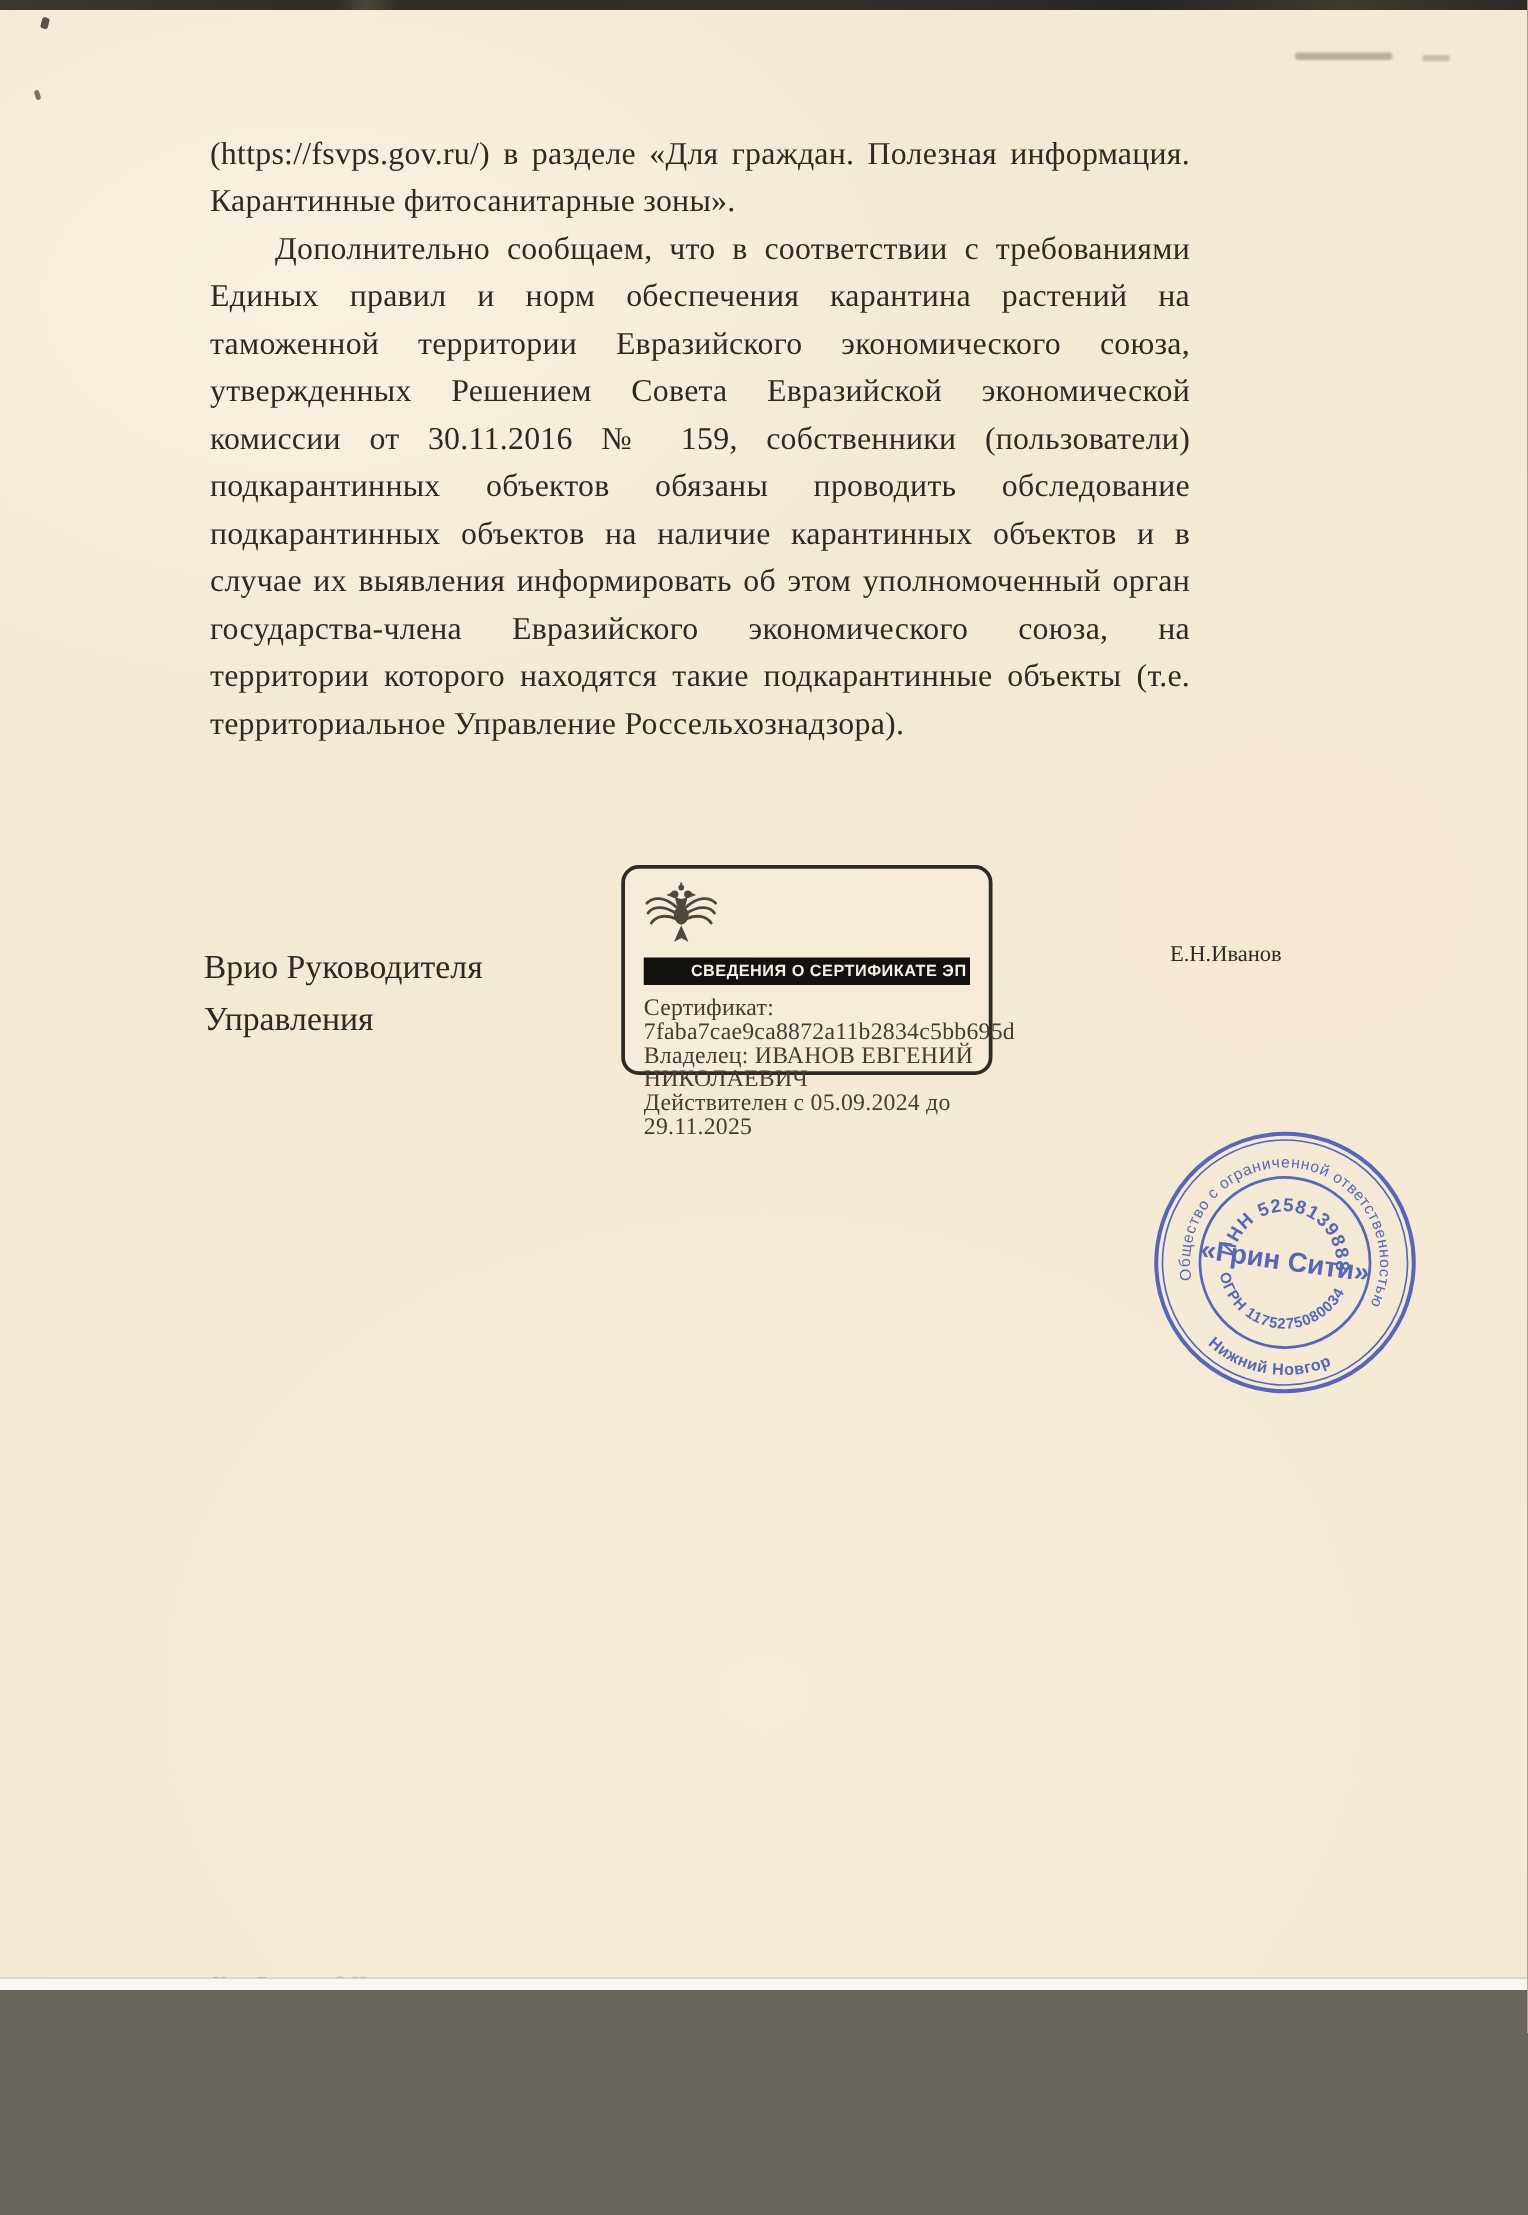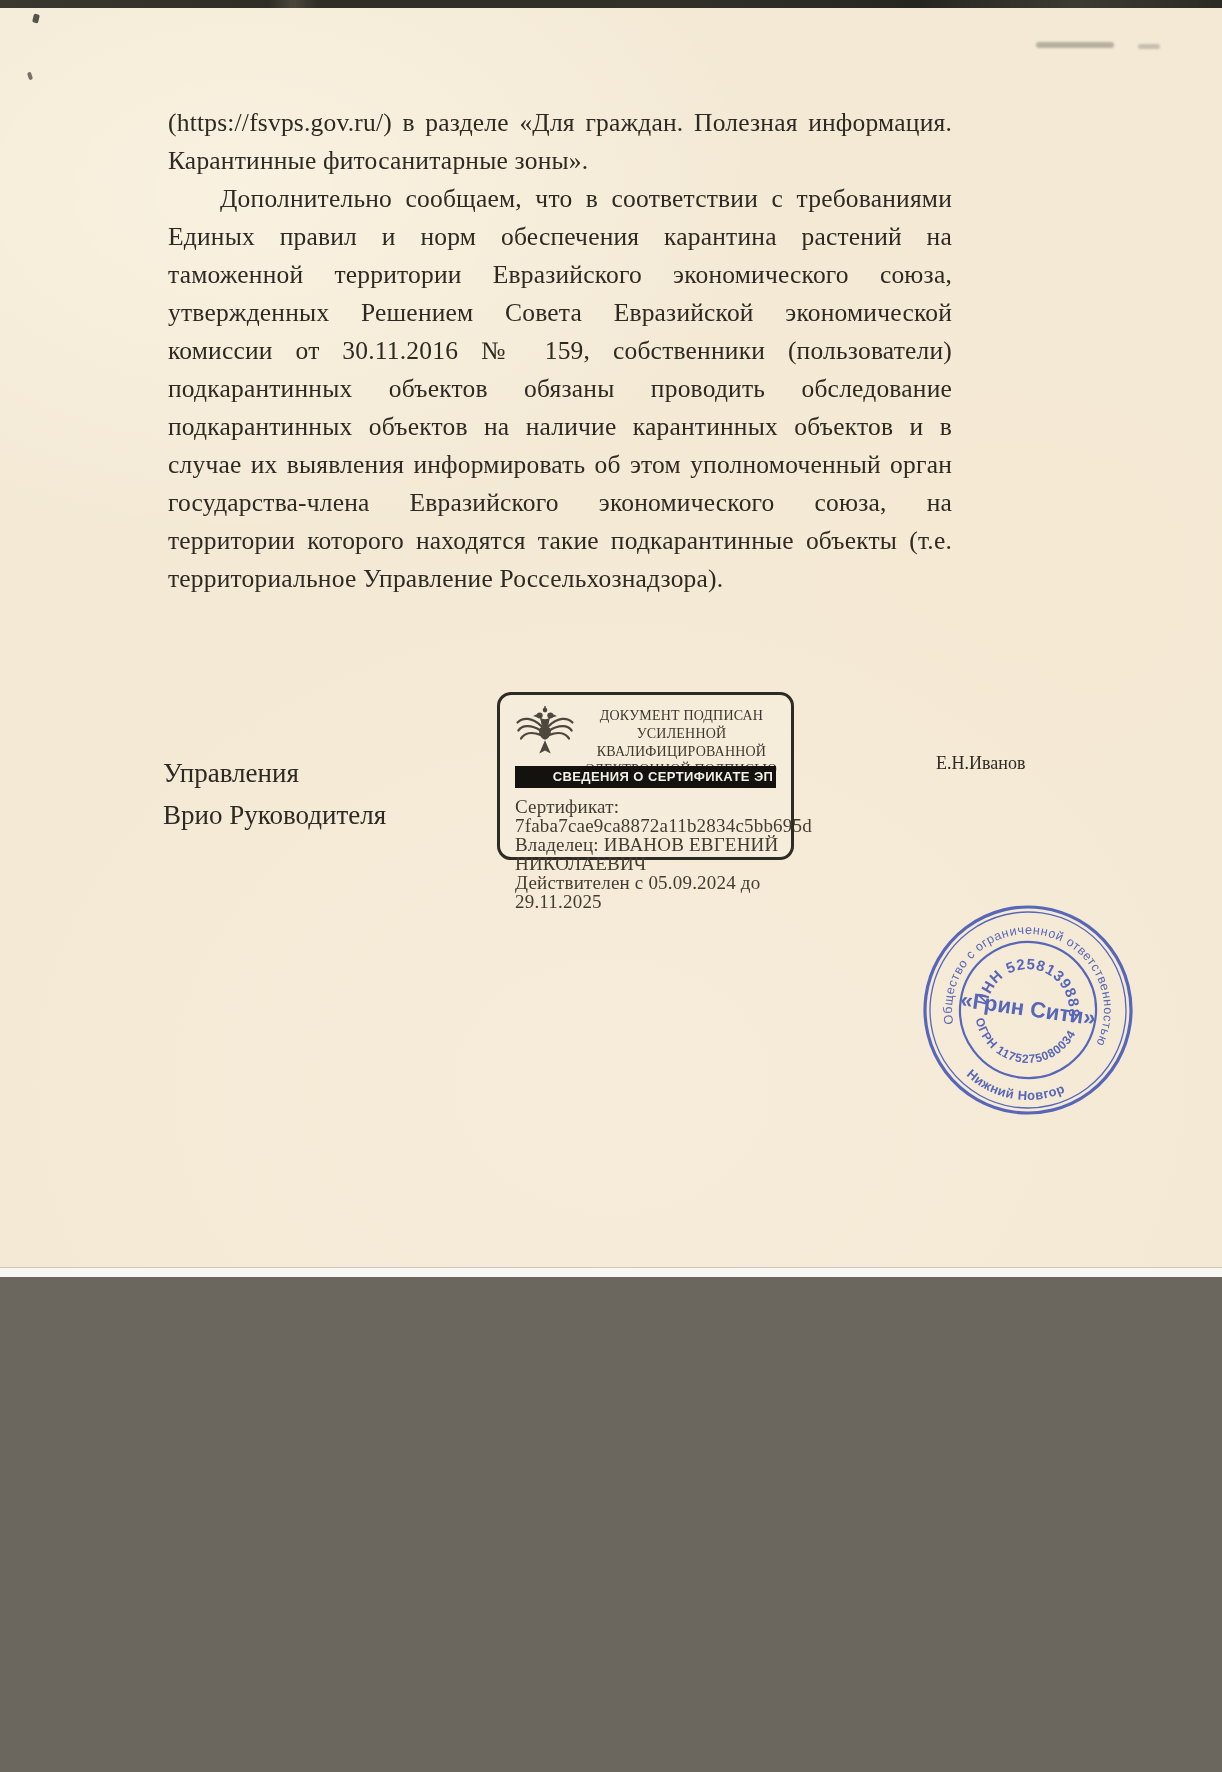--- a/index.html
+++ b/index.html
@@ -1,18 +1,18 @@
 <!DOCTYPE html>
 <html><head>
 <meta charset="utf-8">
 <style>
   html,body{margin:0;padding:0;background:#6b675f;}
   .page{
     position:relative;
-    width:1222px;height:1277px;
+    width:1222px;height:1592px;
     margin:0 auto;
     background:
       radial-gradient(ellipse 900px 600px at 20% 15%, rgba(255,248,234,.55), rgba(255,248,234,0) 60%),
       radial-gradient(ellipse 800px 700px at 85% 45%, rgba(248,234,210,.5), rgba(248,234,210,0) 65%),
       radial-gradient(ellipse 1000px 800px at 50% 85%, rgba(250,240,222,.45), rgba(250,240,222,0) 70%),
       #f3e9d5;
     font-family:"Liberation Serif","DejaVu Serif",serif;
     color:#2e2a23;
     overflow:hidden;
   }
@@ -80,22 +80,22 @@
   <div class="speck s2"></div>
   <div class="smudge m1"></div>
   <div class="smudge m2"></div>
 
   <div class="body-text">
     <p>(https://fsvps.gov.ru/) в разделе «Для граждан. Полезная информация. Карантинные фитосанитарные зоны».</p>
     <p class="p-indent">Дополнительно сообщаем, что в соответствии с требованиями Единых правил и норм обеспечения карантина растений на таможенной территории Евразийского экономического союза, утвержденных Решением Совета Евразийской экономической комиссии от 30.11.2016 № 159, собственники (пользователи) подкарантинных объектов обязаны проводить обследование подкарантинных объектов на наличие карантинных объектов и в случае их выявления информировать об этом уполномоченный орган государства-члена Евразийского экономического союза, на территории которого находятся такие подкарантинные объекты (т.е. территориальное Управление Россельхознадзора).</p>
   </div>
 
   <div class="signer-title">
+    <div>Врио Руководителя</div>
     <div>Управления</div>
-    <div>Врио Руководителя</div>
   </div>
   <div class="signer-name">Е.Н.Иванов</div>
 
   <div class="esign-box">
     <svg class="esign-eagle" viewBox="0 0 70 66" aria-hidden="true">
       <g stroke="#4d473d" fill="none" stroke-width="2.6" stroke-linecap="round">
         <path d="M31 24 C20 14 10 14 4 20"></path>
         <path d="M30 29 C19 22 9 23 5 29"></path>
         <path d="M30 34 C20 30 12 32 8 38"></path>
         <path d="M39 24 C50 14 60 14 66 20"></path>
@@ -107,25 +107,20 @@
         <circle cx="41" cy="12" r="3.4"></circle>
         <path d="M26.5 10.5 l-5 2.2 5 1.8 z"></path>
         <path d="M43.5 10.5 l5 2.2 -5 1.8 z"></path>
         <circle cx="35" cy="6" r="2.6"></circle>
         <rect x="34.1" y="1.5" width="1.8" height="3"></rect>
         <path d="M29 14 q6 4.5 12 0 l-2 7 h-8 z"></path>
         <path d="M30.5 20 h9 l-1.5 4.5 q4.5 2 3.5 7.5 q-1 6 -6.5 7.5 q-5.5 -1.5 -6.5 -7.5 q-1 -5.5 3.5 -7.5 z"></path>
         <path d="M35 40 l-6.5 15 q6.5 -3.5 6.5 -3.5 q0 0 6.5 3.5 z"></path>
       </g>
     </svg>
-    <div class="esign-head">
-      <div>ДОКУМЕНТ ПОДПИСАН</div>
-      <div>УСИЛЕННОЙ КВАЛИФИЦИРОВАННОЙ</div>
-      <div>ЭЛЕКТРОННОЙ ПОДПИСЬЮ</div>
-    </div>
     <div class="esign-bar">СВЕДЕНИЯ О СЕРТИФИКАТЕ ЭП</div>
     <div class="esign-cert">
       <div>
         <span>Сертификат:</span>
         <span>7faba7cae9ca8872a11b2834c5bb695d</span>
       </div>
       <div>
         <span>Владелец:</span>
         <span>ИВАНОВ ЕВГЕНИЙ НИКОЛАЕВИЧ</span>
       </div>

